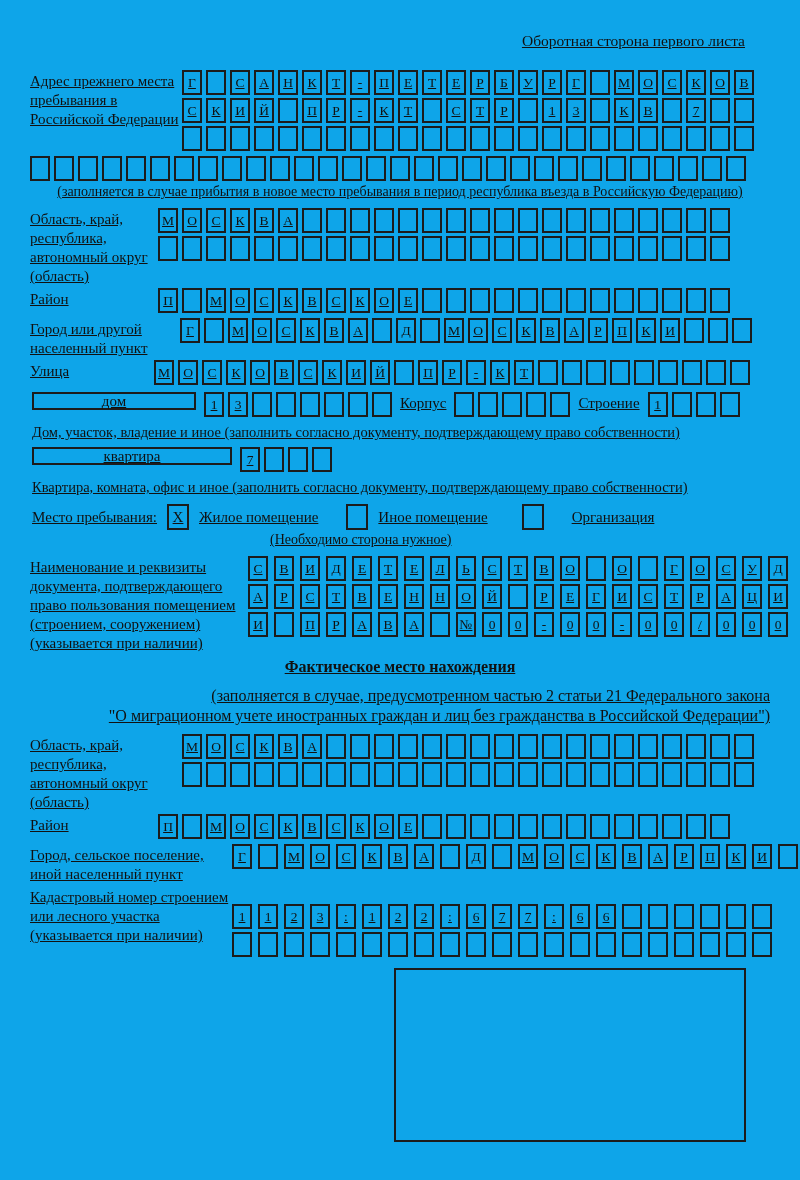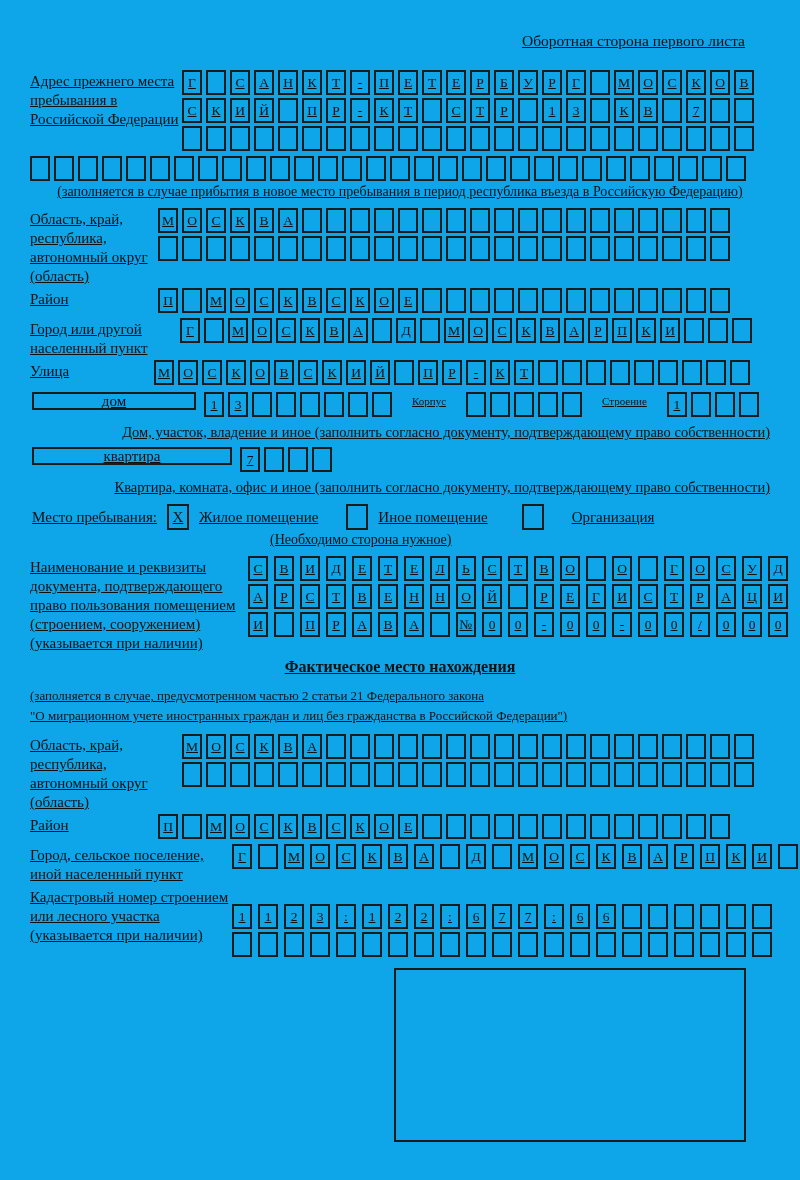--- a/index.html
+++ b/index.html
@@ -22,38 +22,38 @@
   .boxcol { display:flex; flex-direction:column; }
   .box-row { display:flex; gap:4px; margin-bottom:3px; }
   .box-row.g6 { gap:6px; }
   .cbox {
     width:20px; height:25px; flex:0 0 auto;
     border:2px solid #1c1c1c;
     display:inline-flex; align-items:center; justify-content:center;
     font-size:13.5px; font-family:"Liberation Serif", serif;
   }
   .note-c { text-align:center; font-size:14px; margin:2px 0 8px 0; }
-  .note-l { font-size:14.5px; margin:2px 0 6px 2px;text-align:right; }
+  .note-l { font-size:14.5px; margin:2px 0 6px 2px; }
   .sec-title { text-align:center; font-weight:bold; font-size:16px; margin:8px 0 10px 0; }
   .composite { display:flex; align-items:flex-start; margin:4px 0 4px 2px; }
   .widebox {
     height:18px; border:2px solid #1c1c1c; display:inline-flex;
     align-items:center; justify-content:center; font-size:15px; flex:0 0 auto;
   }
   .wb-dom { width:164px; margin-right:8px; }
   .wb-kv { width:200px; margin-right:8px; }
-  .inline-label { font-size:11px; padding-top:3px; margin:0 20px; }
+  .inline-label { font-size:15px; padding-top:3px; margin:0 8px; }
   .mesto-row { display:flex; align-items:center; margin:8px 0 2px 2px; font-size:15px; }
   .checkbox {
     width:22px; height:26px; border:2px solid #1c1c1c; flex:0 0 auto;
     display:inline-flex; align-items:center; justify-content:center;
     font-size:15px; margin:0 10px;
   }
   .mesto-note { font-size:14px; margin:0 0 8px 240px; }
-  .fact-note { text-align:left; font-size:13px; line-height:20px; }
+  .fact-note { text-align:right; font-size:16px; line-height:20px; }
   .stamp-box {
     width:352px; height:174px; border:2px solid #1c1c1c;
     margin: 8px 0 6px 364px;
   }
   .mb8{ margin-bottom:8px; }
 </style>
 </head>
 <body>
 
 <div class="page">

